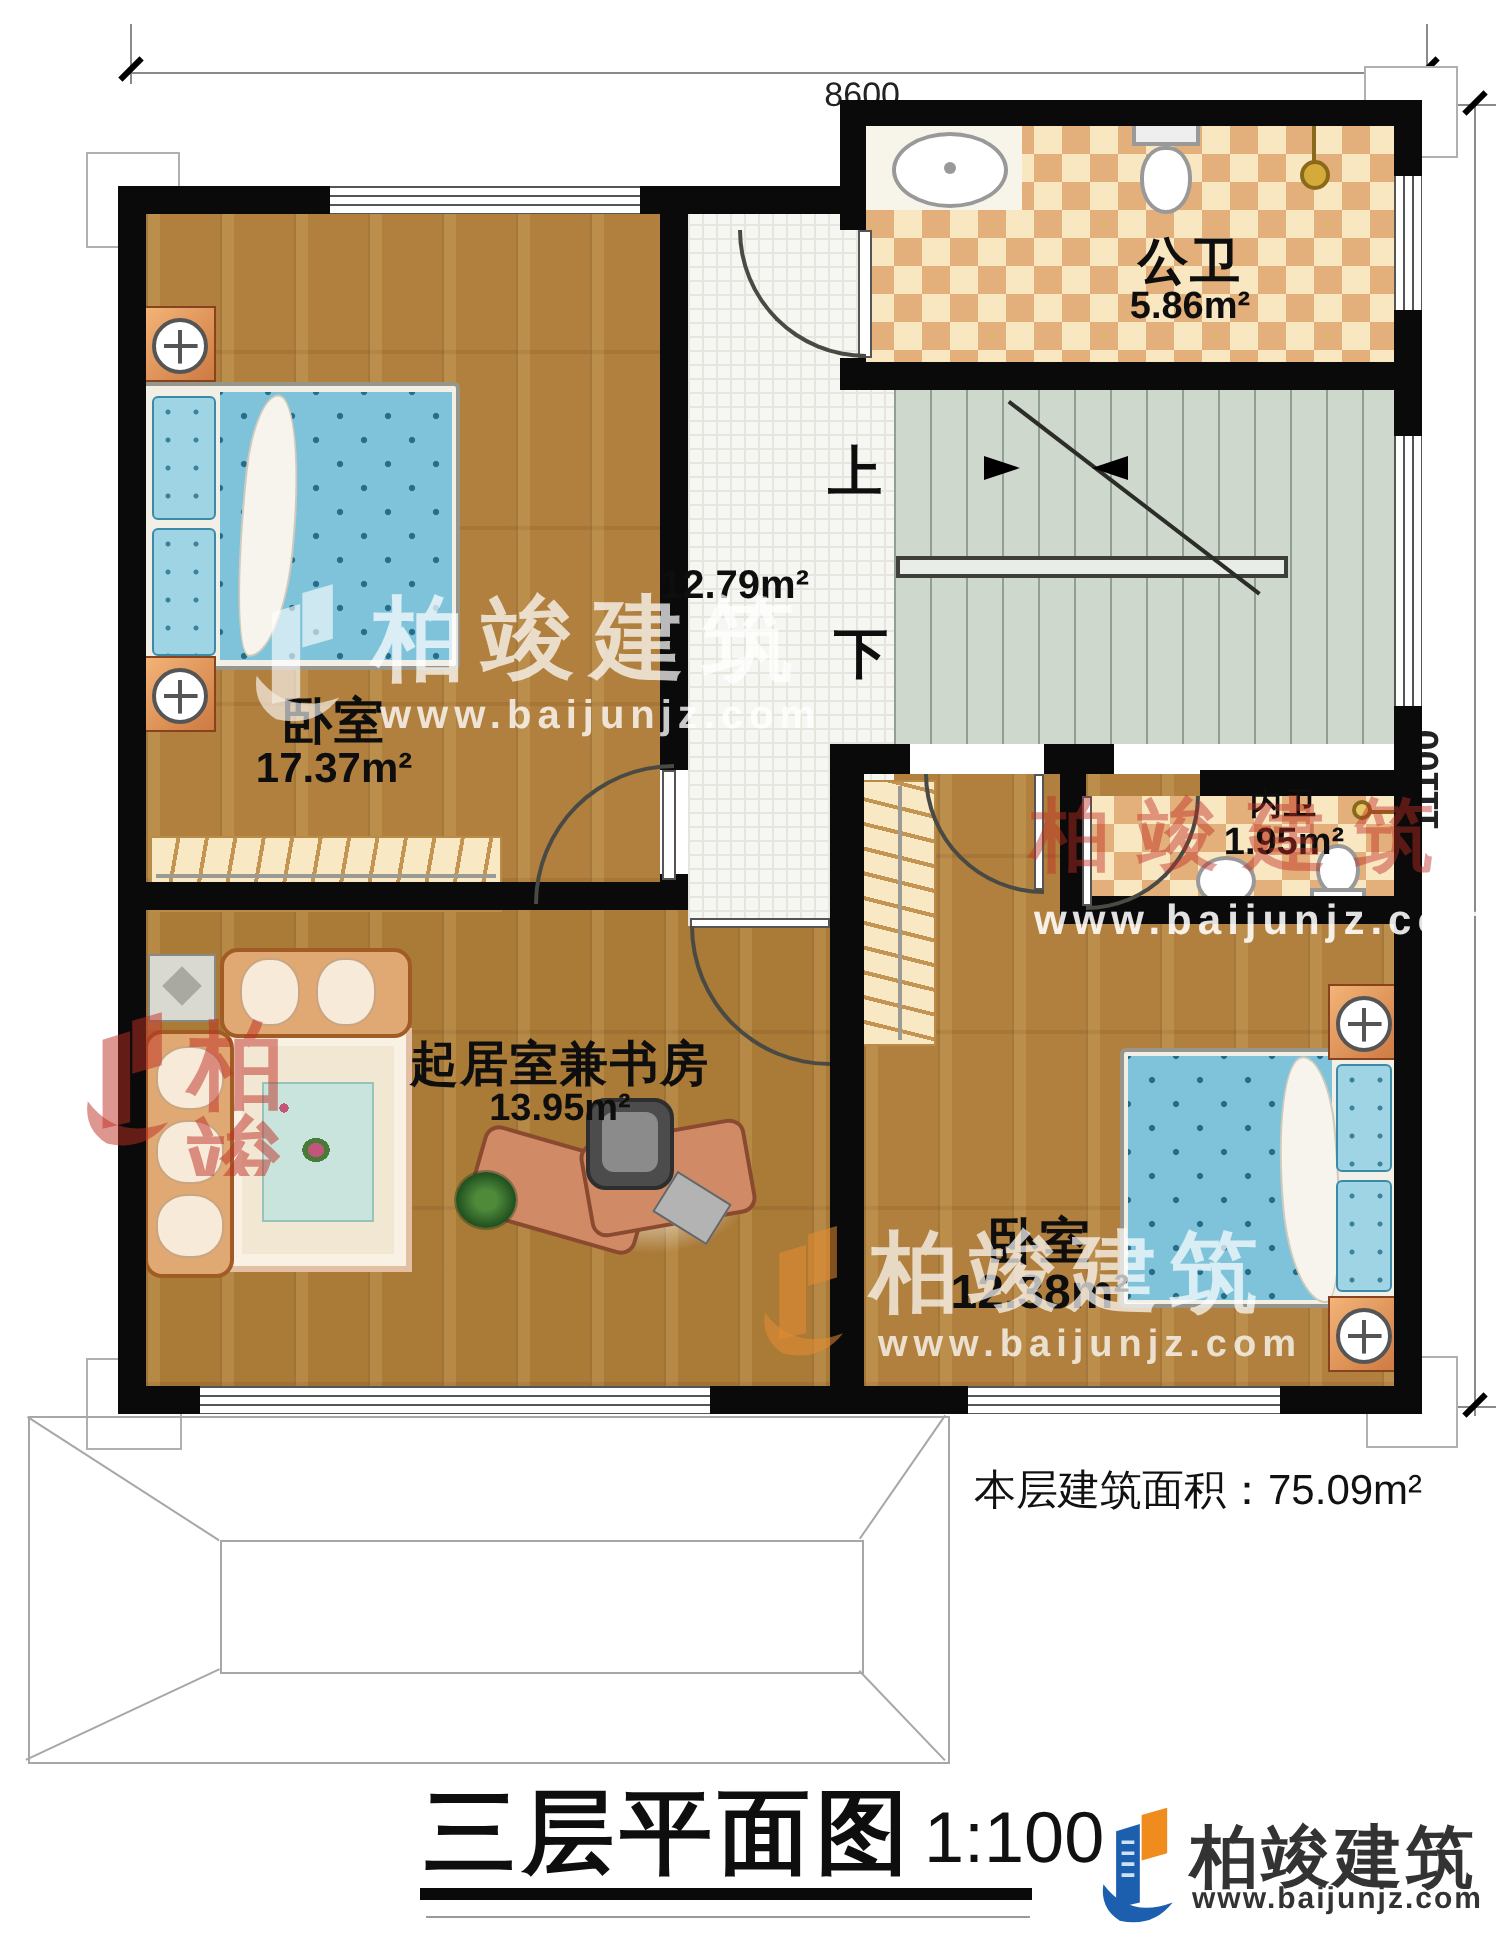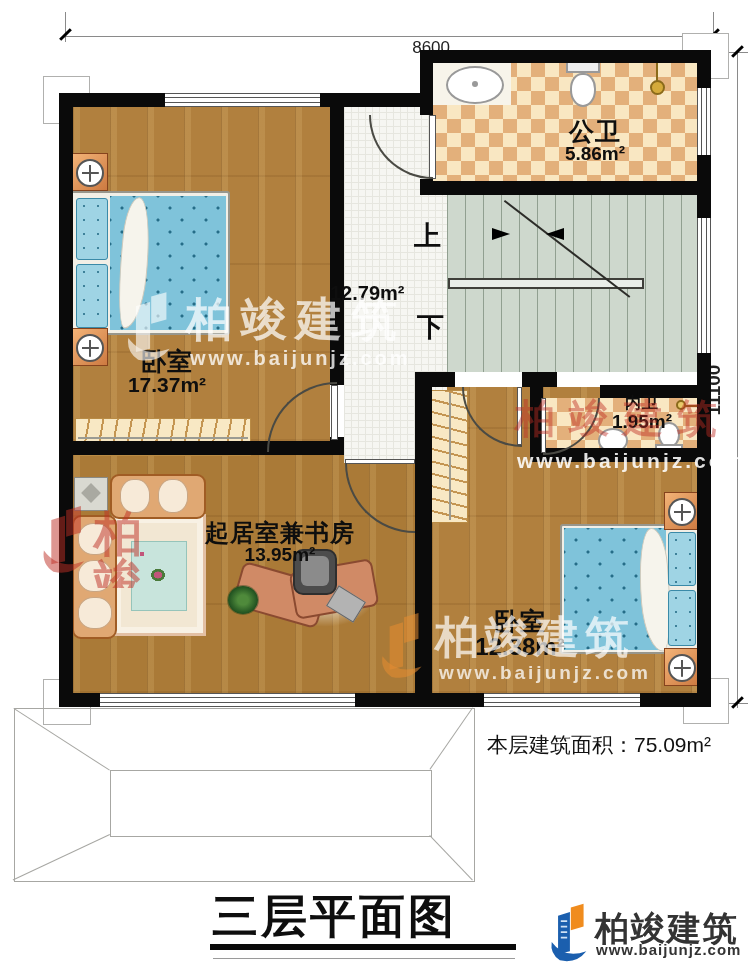--- a/index.html
+++ b/index.html
@@ -276,20 +276,21 @@
     <svg width="54" height="70" viewBox="0 0 44 68" style="position:absolute;left:0;top:8;color:rgba(230,140,50,.55)">
         <use href="#bjmono"></use>
       </svg>
     <div class="zh" style="position:absolute;left:60px;top:12px;font-size:44px;letter-spacing:6px;color:rgba(255,255,255,.7)">柏竣建筑</div>
     <div class="url" style="position:absolute;left:64px;top:60px;font-size:19px;color:rgba(255,255,255,.75)">www.baijunjz.com</div>
   </div>
 
   <div class="abs" style="left:487px;top:731px;font-size:21px">本层建筑面积：75.09m²</div>
 
   <div class="abs bigzh" style="left:212px;top:886px;font-size:46px;letter-spacing:3px;font-weight:600">三层平面图</div>
+  <div class="abs" style="left:462px;top:898px;font-size:36px;color:#111">1:100</div>
   <div class="abs" style="left:210px;top:944px;width:306px;height:6px;background:#0a0a0a"></div>
   <div class="abs" style="left:213px;top:958px;width:302px;height:1px;background:#9a9a9a"></div>
 
   <svg width="48" height="62" viewBox="0 0 44 68" style="position:absolute;left:545px;top:902px">
     <path d="M24 6 L38 2 L38 27 L24 31 Z" fill="#f08c1e"></path>
     <path d="M10 15 L23 11 L23 54 L10 57 Z" fill="#1b5fae"></path>
     <path d="M13 20 h7 v2 h-7 Z M13 26 h7 v2 h-7 Z M13 32 h7 v2 h-7 Z M13 38 h7 v2 h-7 Z" fill="#cfe2f5"></path>
     <path d="M3 44 Q17 63 41 54 Q30 68 12 64 Q1 57 3 44 Z" fill="#1b5fae"></path>
   </svg>
   <div class="abs bigzh" style="left:595px;top:906px;font-size:34px;letter-spacing:2px;color:#333">柏竣建筑</div>

